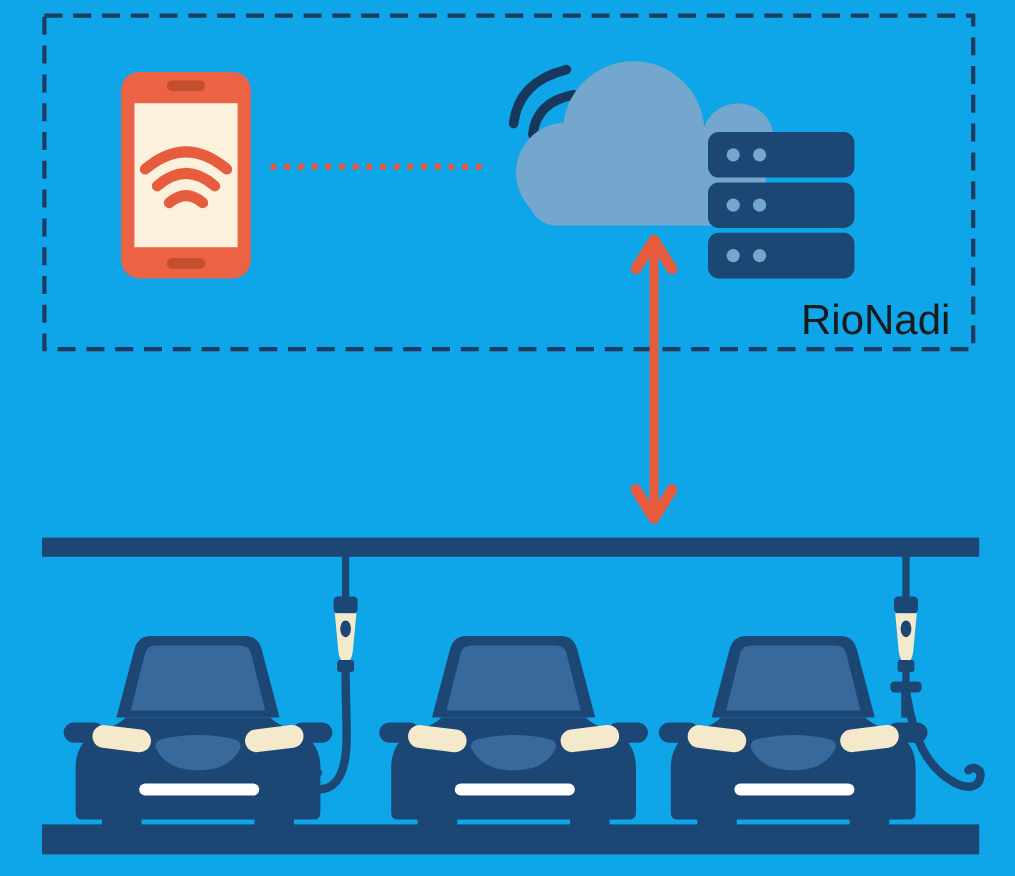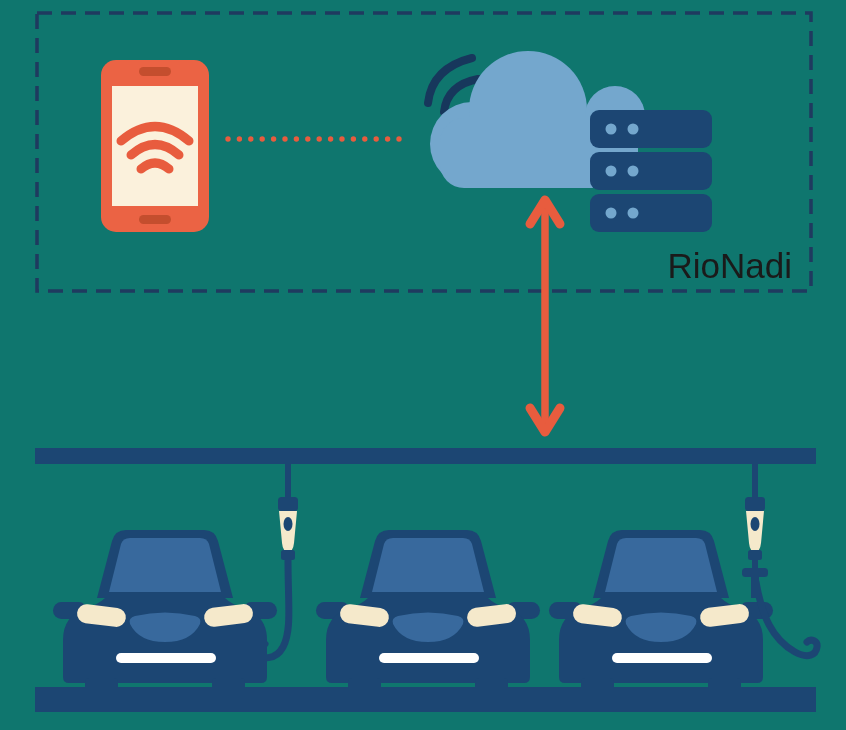--- a/index.html
+++ b/index.html
@@ -1,20 +1,20 @@
 <!DOCTYPE html>
 <html><head>
 <meta charset="utf-8">
 <style>
   html,body{margin:0;padding:0;background:#ffffff;}
   body{font-family:"Liberation Sans", sans-serif;}
   .stage{
     position:relative;
     width:846px;height:730px;
-    background:#0f766e;
+    background:#0ea5e9;
     overflow:hidden;
   }
   .stage svg{display:block;}
   .platform-label{
     font-family:"Liberation Sans", sans-serif;
     font-size:35px;
     fill:#1a1a1a;
   }
 </style>
 </head>

